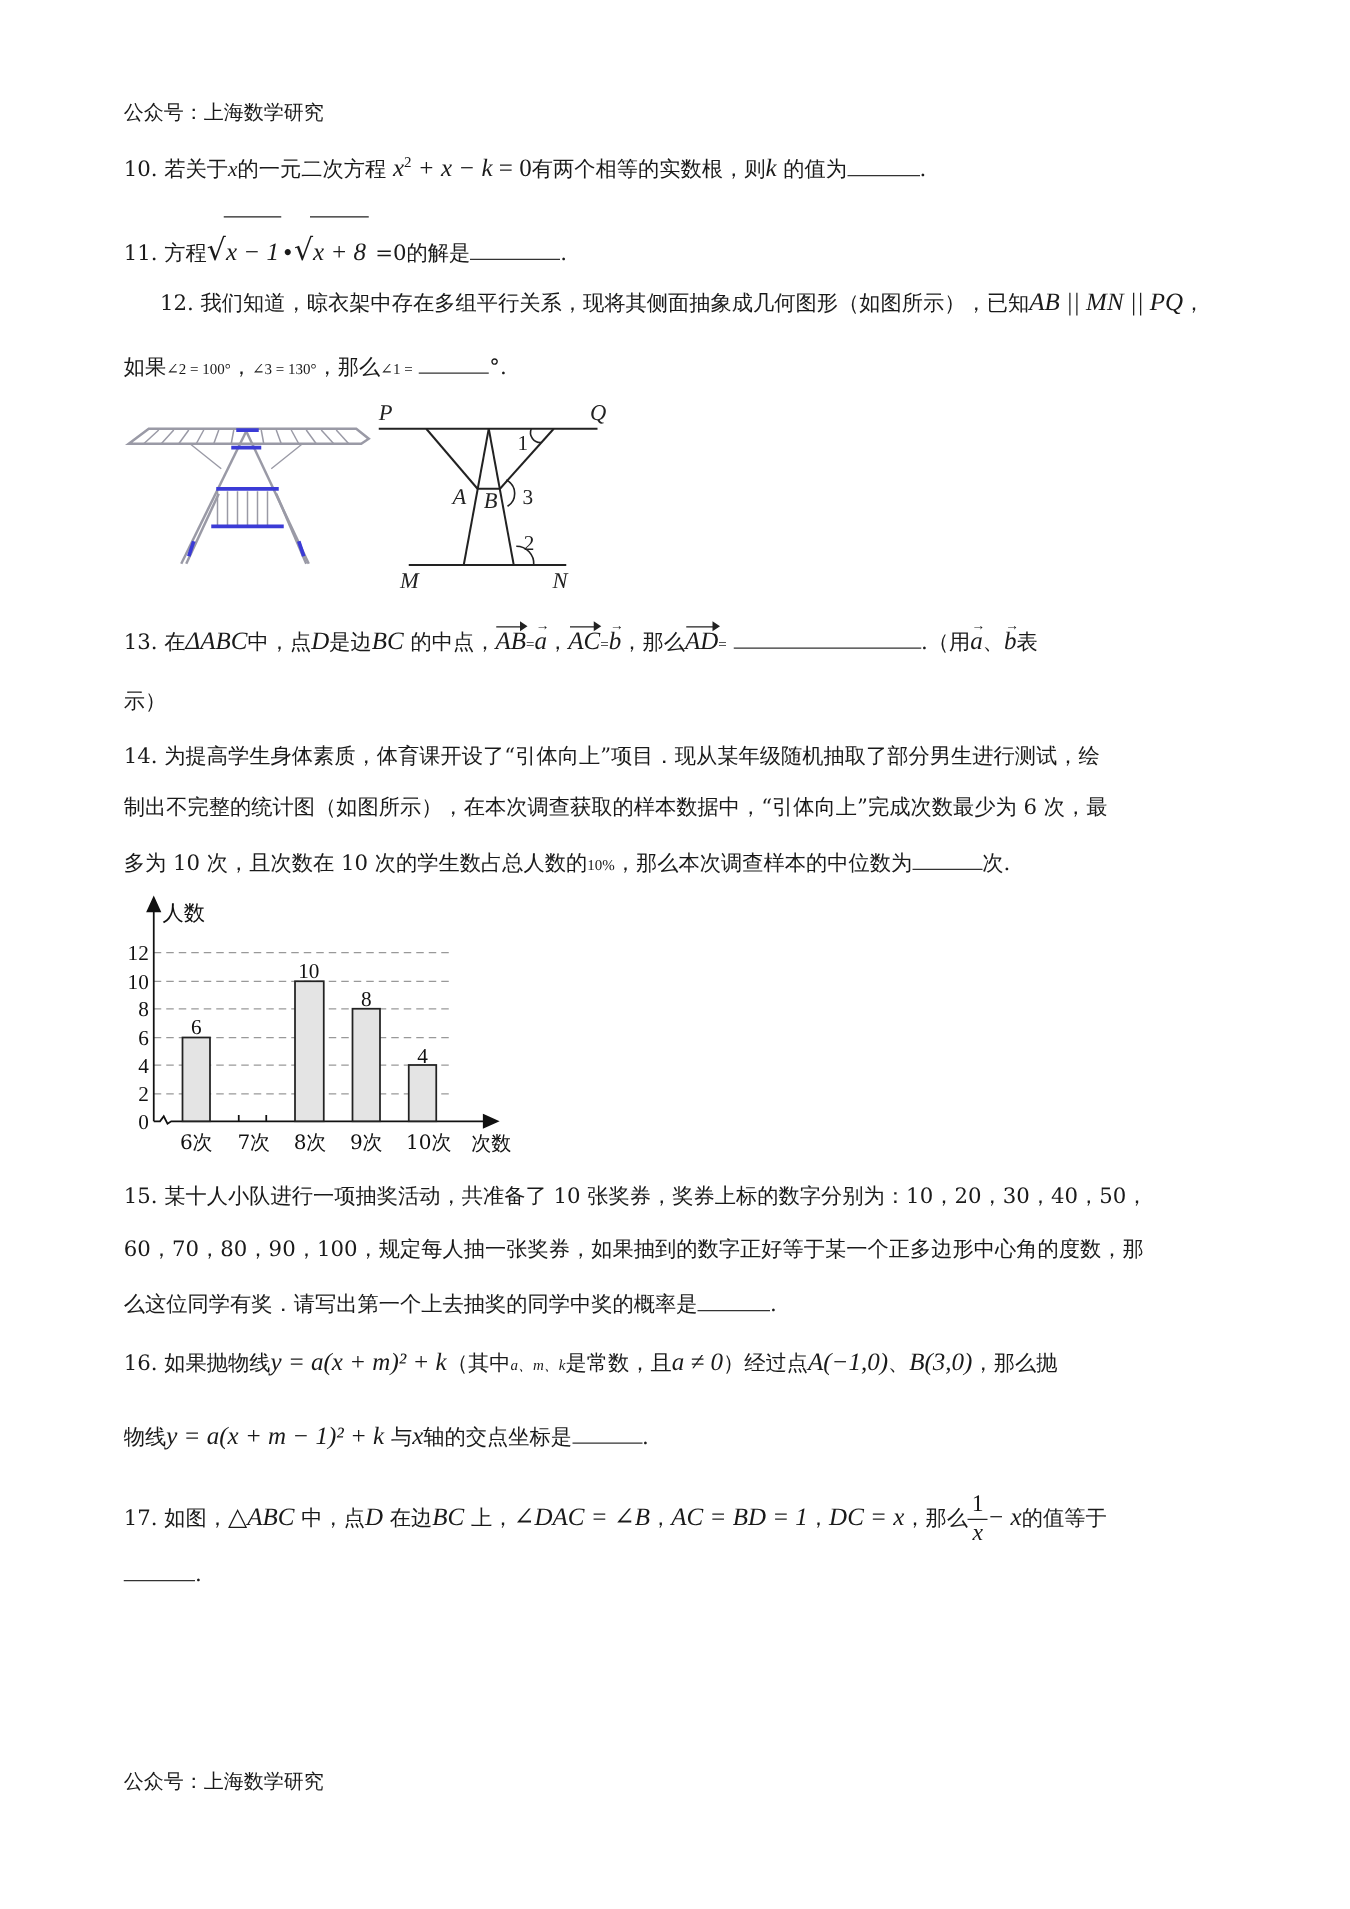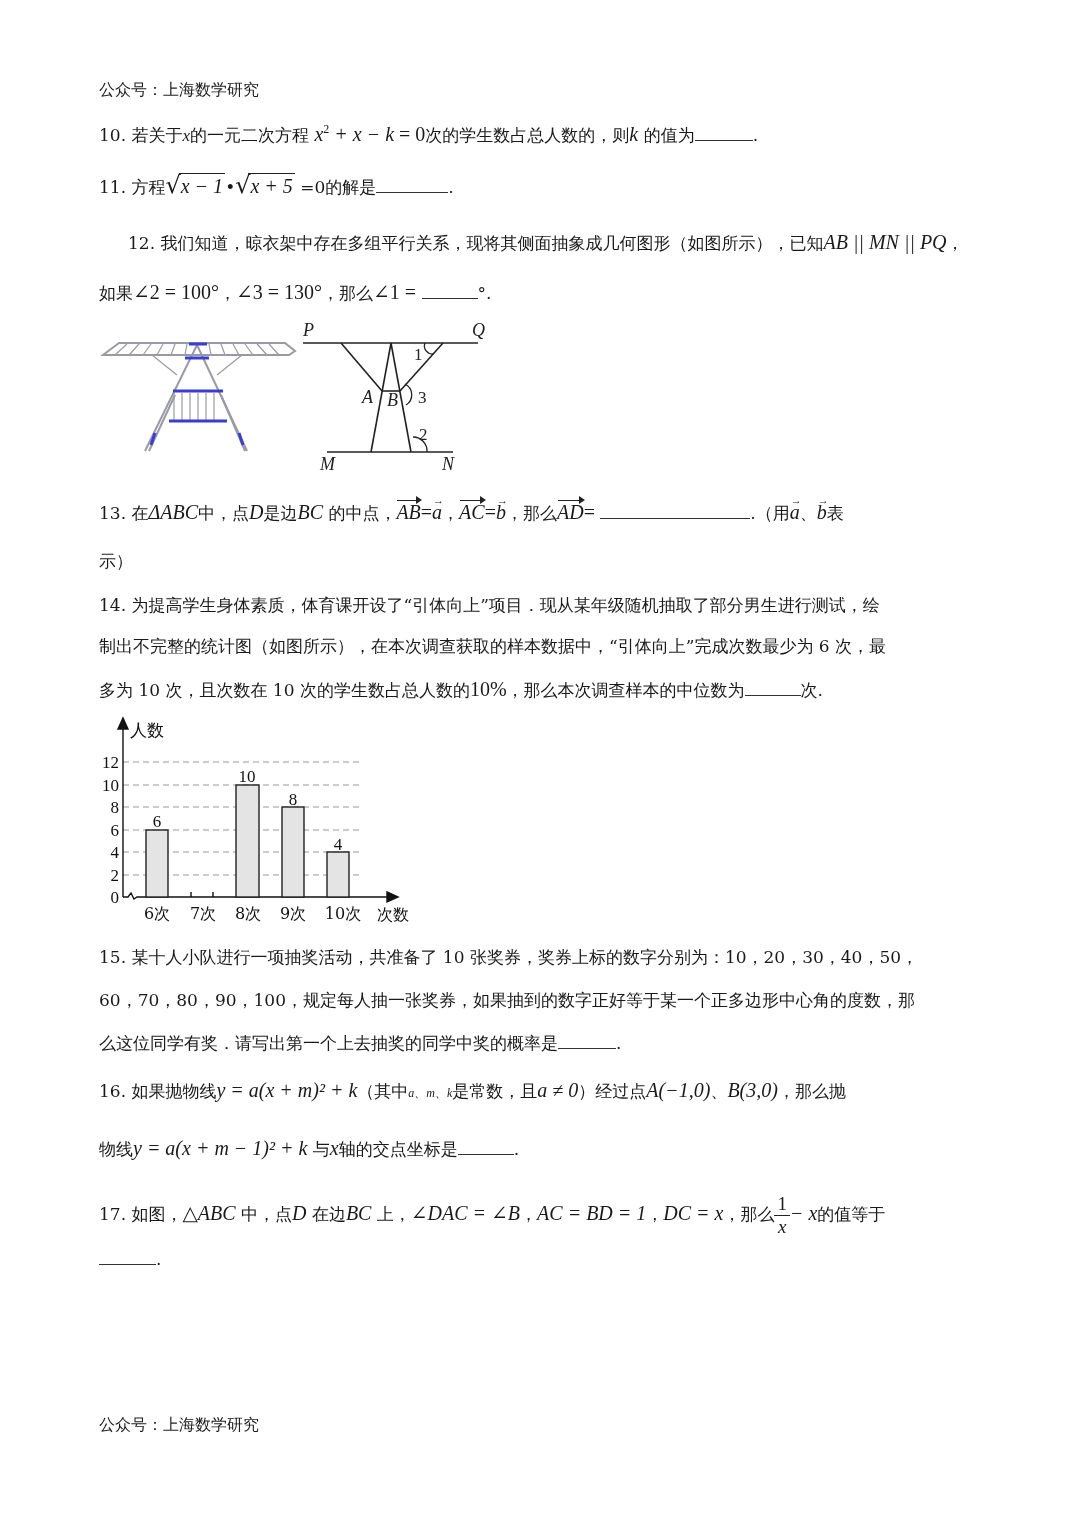--- a/index.html
+++ b/index.html
@@ -4,49 +4,49 @@
 <style>
   html, body { margin: 0; padding: 0; background: #ffffff; }
   body {
     width: 1080px; height: 1527px; position: relative; overflow: hidden;
     font-family: "DejaVu Serif", "Liberation Serif", serif;
     color: #1a1a1a;
   }
   .abs { position: absolute; white-space: nowrap; }
   .line { font-size: 17px; line-height: 24px; }
   .m { font-family: "Liberation Serif", "DejaVu Serif", serif; font-style: italic; font-size: 20px; }
-  .n { font-family: "Liberation Serif", "DejaVu Serif", serif; font-size: 20px; }
+  .n { font-family: "Liberation Serif", "DejaVu Serif", serif; font-size: 12px; }
   .blank { display: inline-block; border-bottom: 1px solid #333; height: 18px; vertical-align: baseline; }
   .vec { position: relative; display: inline-block; text-align: right; }
   .vec::before { content: ""; position: absolute; left: 1px; right: 1px; top: 0px; border-top: 1px solid #222; }
   .vec::after { content: ""; position: absolute; right: -1px; top: -4px; border-left: 6px solid #222; border-top: 4px solid transparent; border-bottom: 4px solid transparent; }
   .vsmall { position: relative; display: inline-block; }
   .vsmall::after { content: "→"; position: absolute; left: 1px; top: -12px; font-size: 11px; font-style: normal; }
-  .sqrt { display: inline-block; border-top: 1px solid #222; padding: 0 2px; margin-left: -2px; }
+  .sqrt { display: inline-block; border-top: 1px solid #222; padding: 16px 2px; margin-left: -2px; }
   .rad { font-size: 24px; font-family: "DejaVu Serif", serif; }
   .frac { display: inline-flex; flex-direction: column; align-items: center; vertical-align: middle; line-height: 22px; font-size: 19px; }
   .frac .num { border-bottom: 1px solid #222; padding: 0 3px; font-family: "Liberation Serif", serif; }
   .frac .den { font-family: "Liberation Serif", serif; font-style: italic; }
   sup { font-size: 12px; }
 </style>
 </head>
 <body>
 
 <div class="abs line" style="left:99px; top:78px; font-size:16px; font-family:'DejaVu Sans',sans-serif;">公众号：上海数学研究</div>
 
 <div class="abs line" style="left:99px; top:117px;">
   <span>10.</span>
   <span>若关于</span><span class="m" style="font-size:17px">x</span><span>的一元二次方程</span>
-  <span class="m">x<sup style="font-style:normal">2</sup> + x − k <span style="font-style:normal">= 0</span></span><span>次的学生数占总人数的，则</span><span class="m">k</span>
+  <span class="m">x<sup style="font-style:normal">2</sup> + x − k <span style="font-style:normal">= 0</span></span><span>有两个相等的实数根，则</span><span class="m">k</span>
   <span>的值为</span><span class="blank" style="width:58px"></span><span>.</span>
 </div>
 
 <div class="abs line" style="left:99px; top:173px;">
   <span>11.</span>
-  <span>方程</span><span class="rad">√</span><span class="sqrt m">x − 1</span><span>•</span><span class="rad">√</span><span class="sqrt m">x + 5</span>
+  <span>方程</span><span class="rad">√</span><span class="sqrt m">x − 1</span><span>•</span><span class="rad">√</span><span class="sqrt m">x + 8</span>
   <span>=0</span><span>的解是</span><span class="blank" style="width:72px"></span><span>.</span>
 </div>
 
 <div class="abs line" style="left:99px; top:230px;margin-left:29px;">
   <span>12.</span>
   <span>我们知道，晾衣架中存在多组平行关系，现将其侧面抽象成几何图形（如图所示），已知</span><span class="m">AB || MN || PQ</span><span>，</span>
 </div>
 <div class="abs line" style="left:99px; top:280px;">
   <span>如果</span><span class="n">∠2 = 100°</span><span>，</span><span class="n">∠3 = 130°</span><span>，那么</span><span class="n">∠1 =</span>
   <span class="blank" style="width:56px"></span><span>°.</span>

